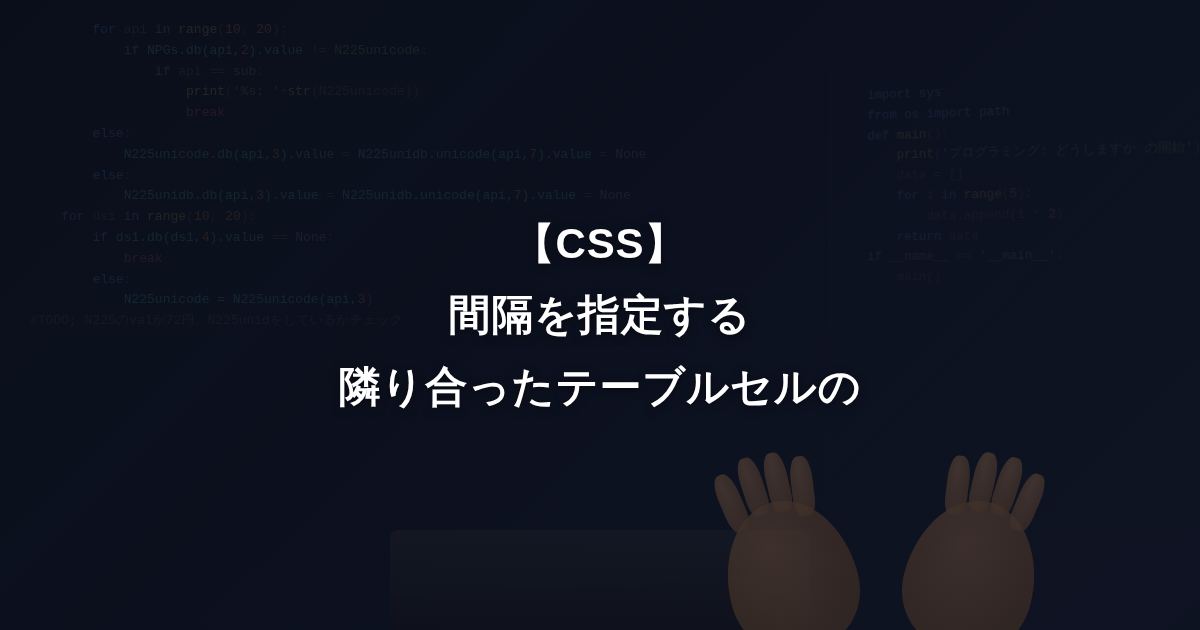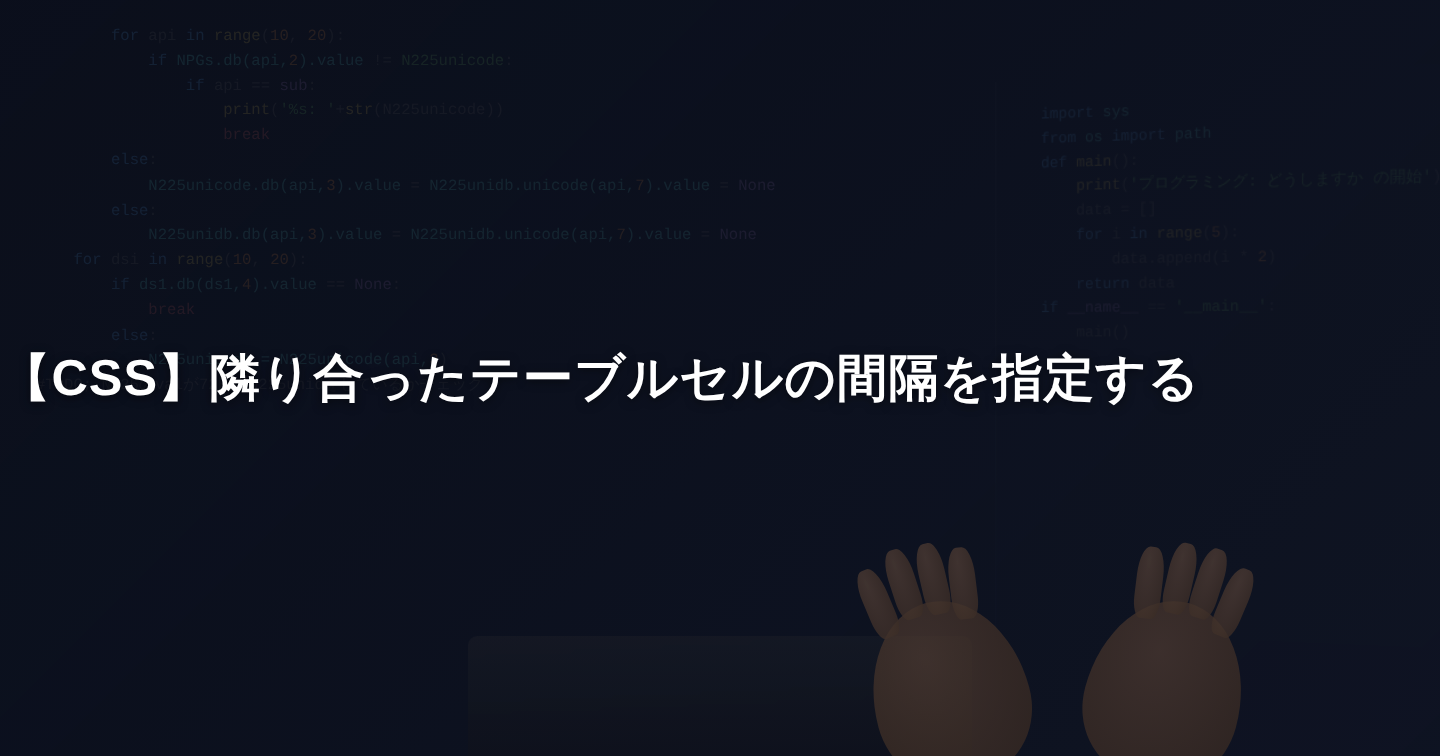--- a/index.html
+++ b/index.html
@@ -73,22 +73,23 @@
     .overlay {
       position: absolute;
       inset: 0;
       background: linear-gradient(135deg, rgba(10, 14, 26, 0.75), rgba(15, 20, 35, 0.85));
     }
     
     .content {
       position: absolute;
       inset: 0;
       display: flex;
-      flex-direction: row;
+      flex-direction: column;
       align-items: center;
+      justify-content: center;
       z-index: 10;
     }
     
     .title-line {
       color: #ffffff;
       font-size: 42px;
       font-weight: 600;
       text-align: center;
       line-height: 1.7;
       letter-spacing: 0.02em;
@@ -214,15 +215,15 @@
       <div class="finger" style="top:-50px;left:66px;transform:rotate(3deg)"></div>
       <div class="finger" style="top:-40px;left:90px;transform:rotate(8deg)"></div>
     </div>
   </div>
 
   <div class="overlay"></div>
 </div>
 
 <div class="content">
   <div class="title-line">【CSS】</div>
+  <div class="title-line">間隔を指定する</div>
   <div class="title-line">隣り合ったテーブルセルの</div>
-  <div class="title-line">間隔を指定する</div>
 </div>
 
 </body></html>

